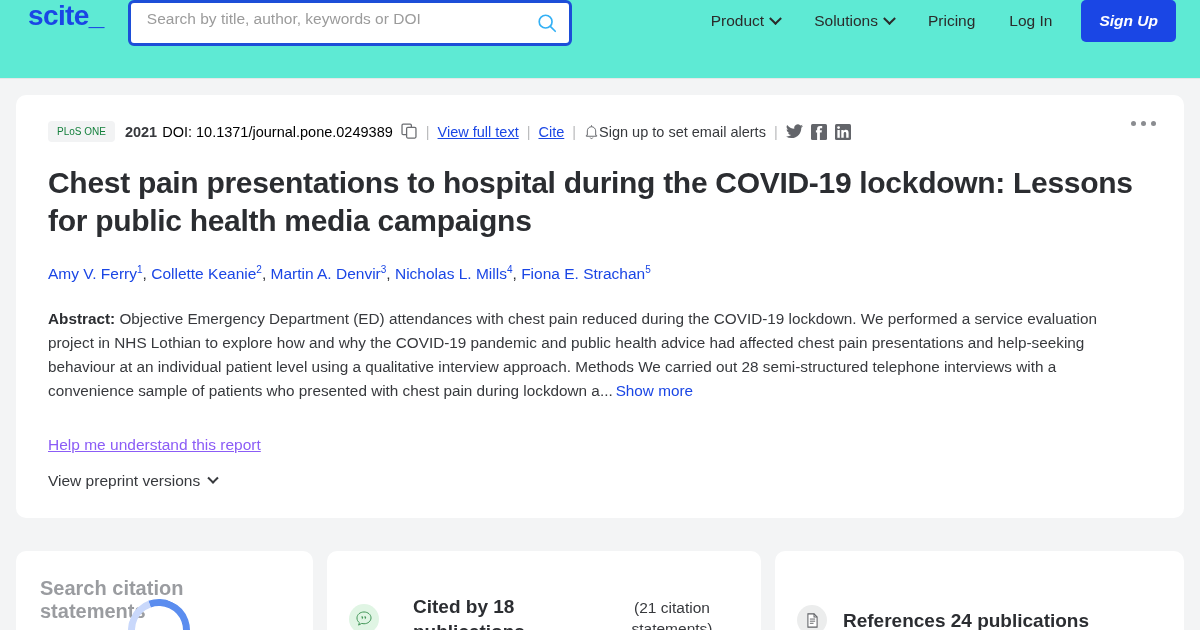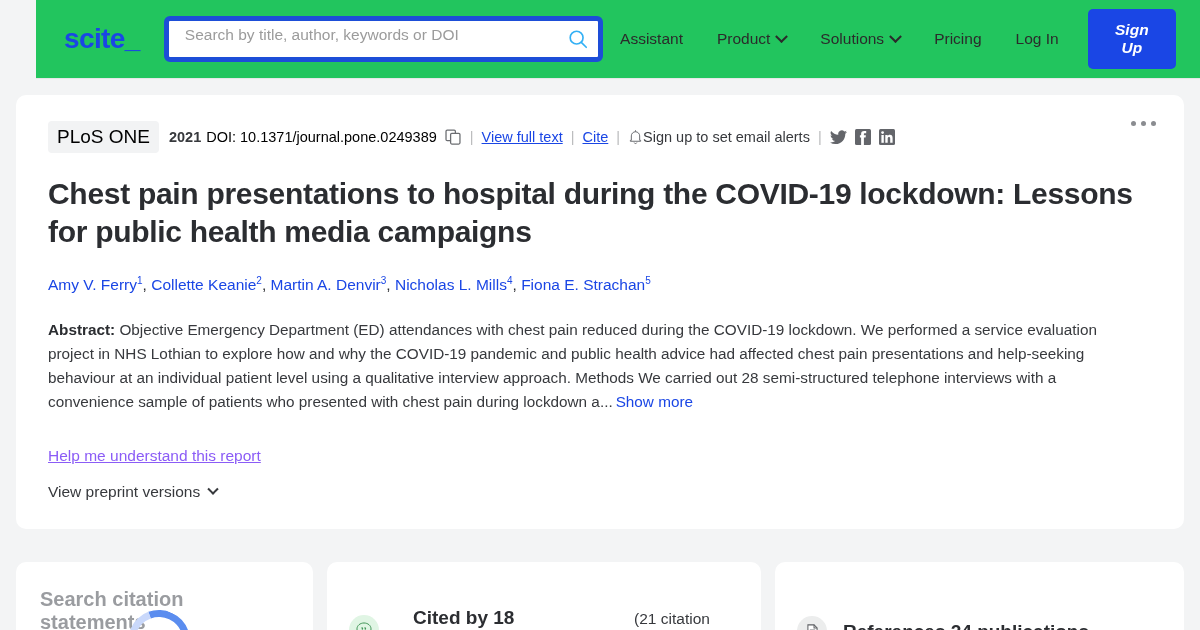--- a/index.html
+++ b/index.html
@@ -6,44 +6,43 @@
   html, body {
     width: 1200px; height: 630px;
     background: #f3f4f5;
     font-family: "Liberation Sans", sans-serif;
     overflow: hidden;
   }
 
   
   .header {
     height: 79px;
-    background: #22c55e;
+    background: #5eead4;
     border-bottom: 1px solid #e6e7e8;
     display: flex;
-    align-items: center;
+    align-items: flex-start;
     padding: 0 24px 0 28px;
-    margin-left: 36px;
   }
   .logo {
     font-size: 28px;
     font-weight: bold;
     color: #1a46e5;
     letter-spacing: -0.6px;
     margin-right: 24px;
     user-select: none;
   }
   .search-wrap {
     position: relative;
     width: 444px;
     height: 46px;
   }
   .search-input {
     width: 100%;
     height: 100%;
-    border: 5px solid #1d4ed8;
+    border: 3px solid #1d4ed8;
     border-radius: 6px;
     padding: 0 48px 8px 16px;
     font-size: 15.5px;
     font-family: "Liberation Sans", sans-serif;
     color: #333;
     outline: none;
     background: #fff;
   }
   .search-input::placeholder { color: #9b9b9b; }
   .search-btn {
@@ -104,22 +103,22 @@
     align-items: center;
     font-size: 14.5px;
     color: #37393d;
     gap: 0;
     flex-wrap: nowrap;
   }
   .journal-chip {
     background: #f2f3f4;
     border-radius: 4px;
     padding: 5px 9px;
-    font-size: 19px;
-    color: #000000;
+    font-size: 10px;
+    color: #15803d;
     margin-right: 10px;
   }
   .meta-year { font-weight: bold; margin-right: 5px; }
   .meta-doi { color: #000000; }
   .copy-icon {
     margin-left: 8px;
     cursor: pointer;
     display: inline-flex;
     align-items: center;
   }
@@ -305,23 +304,20 @@
     <input class="search-input" type="text" placeholder="Search by title, author, keywords or DOI" style="">
     <button class="search-btn">
       <svg width="22" height="22" viewBox="0 0 24 24" fill="none">
         <circle cx="10.5" cy="10.5" r="7" stroke="#33b0f5" stroke-width="1.8"></circle>
         <line x1="15.6" y1="15.6" x2="21" y2="21" stroke="#33b0f5" stroke-width="1.8" stroke-linecap="round"></line>
       </svg>
     </button>
   </div>
 
   <div class="nav">
-    <div class="nav-item">
-      <span>Assistant</span>
-    </div>
     <div class="nav-item">
       <span>Product</span>
       <span class="caret"></span>
     </div>
     <div class="nav-item">
       <span>Solutions</span>
       <span class="caret"></span>
     </div>
     <div class="nav-item">
       <span>Pricing</span>

